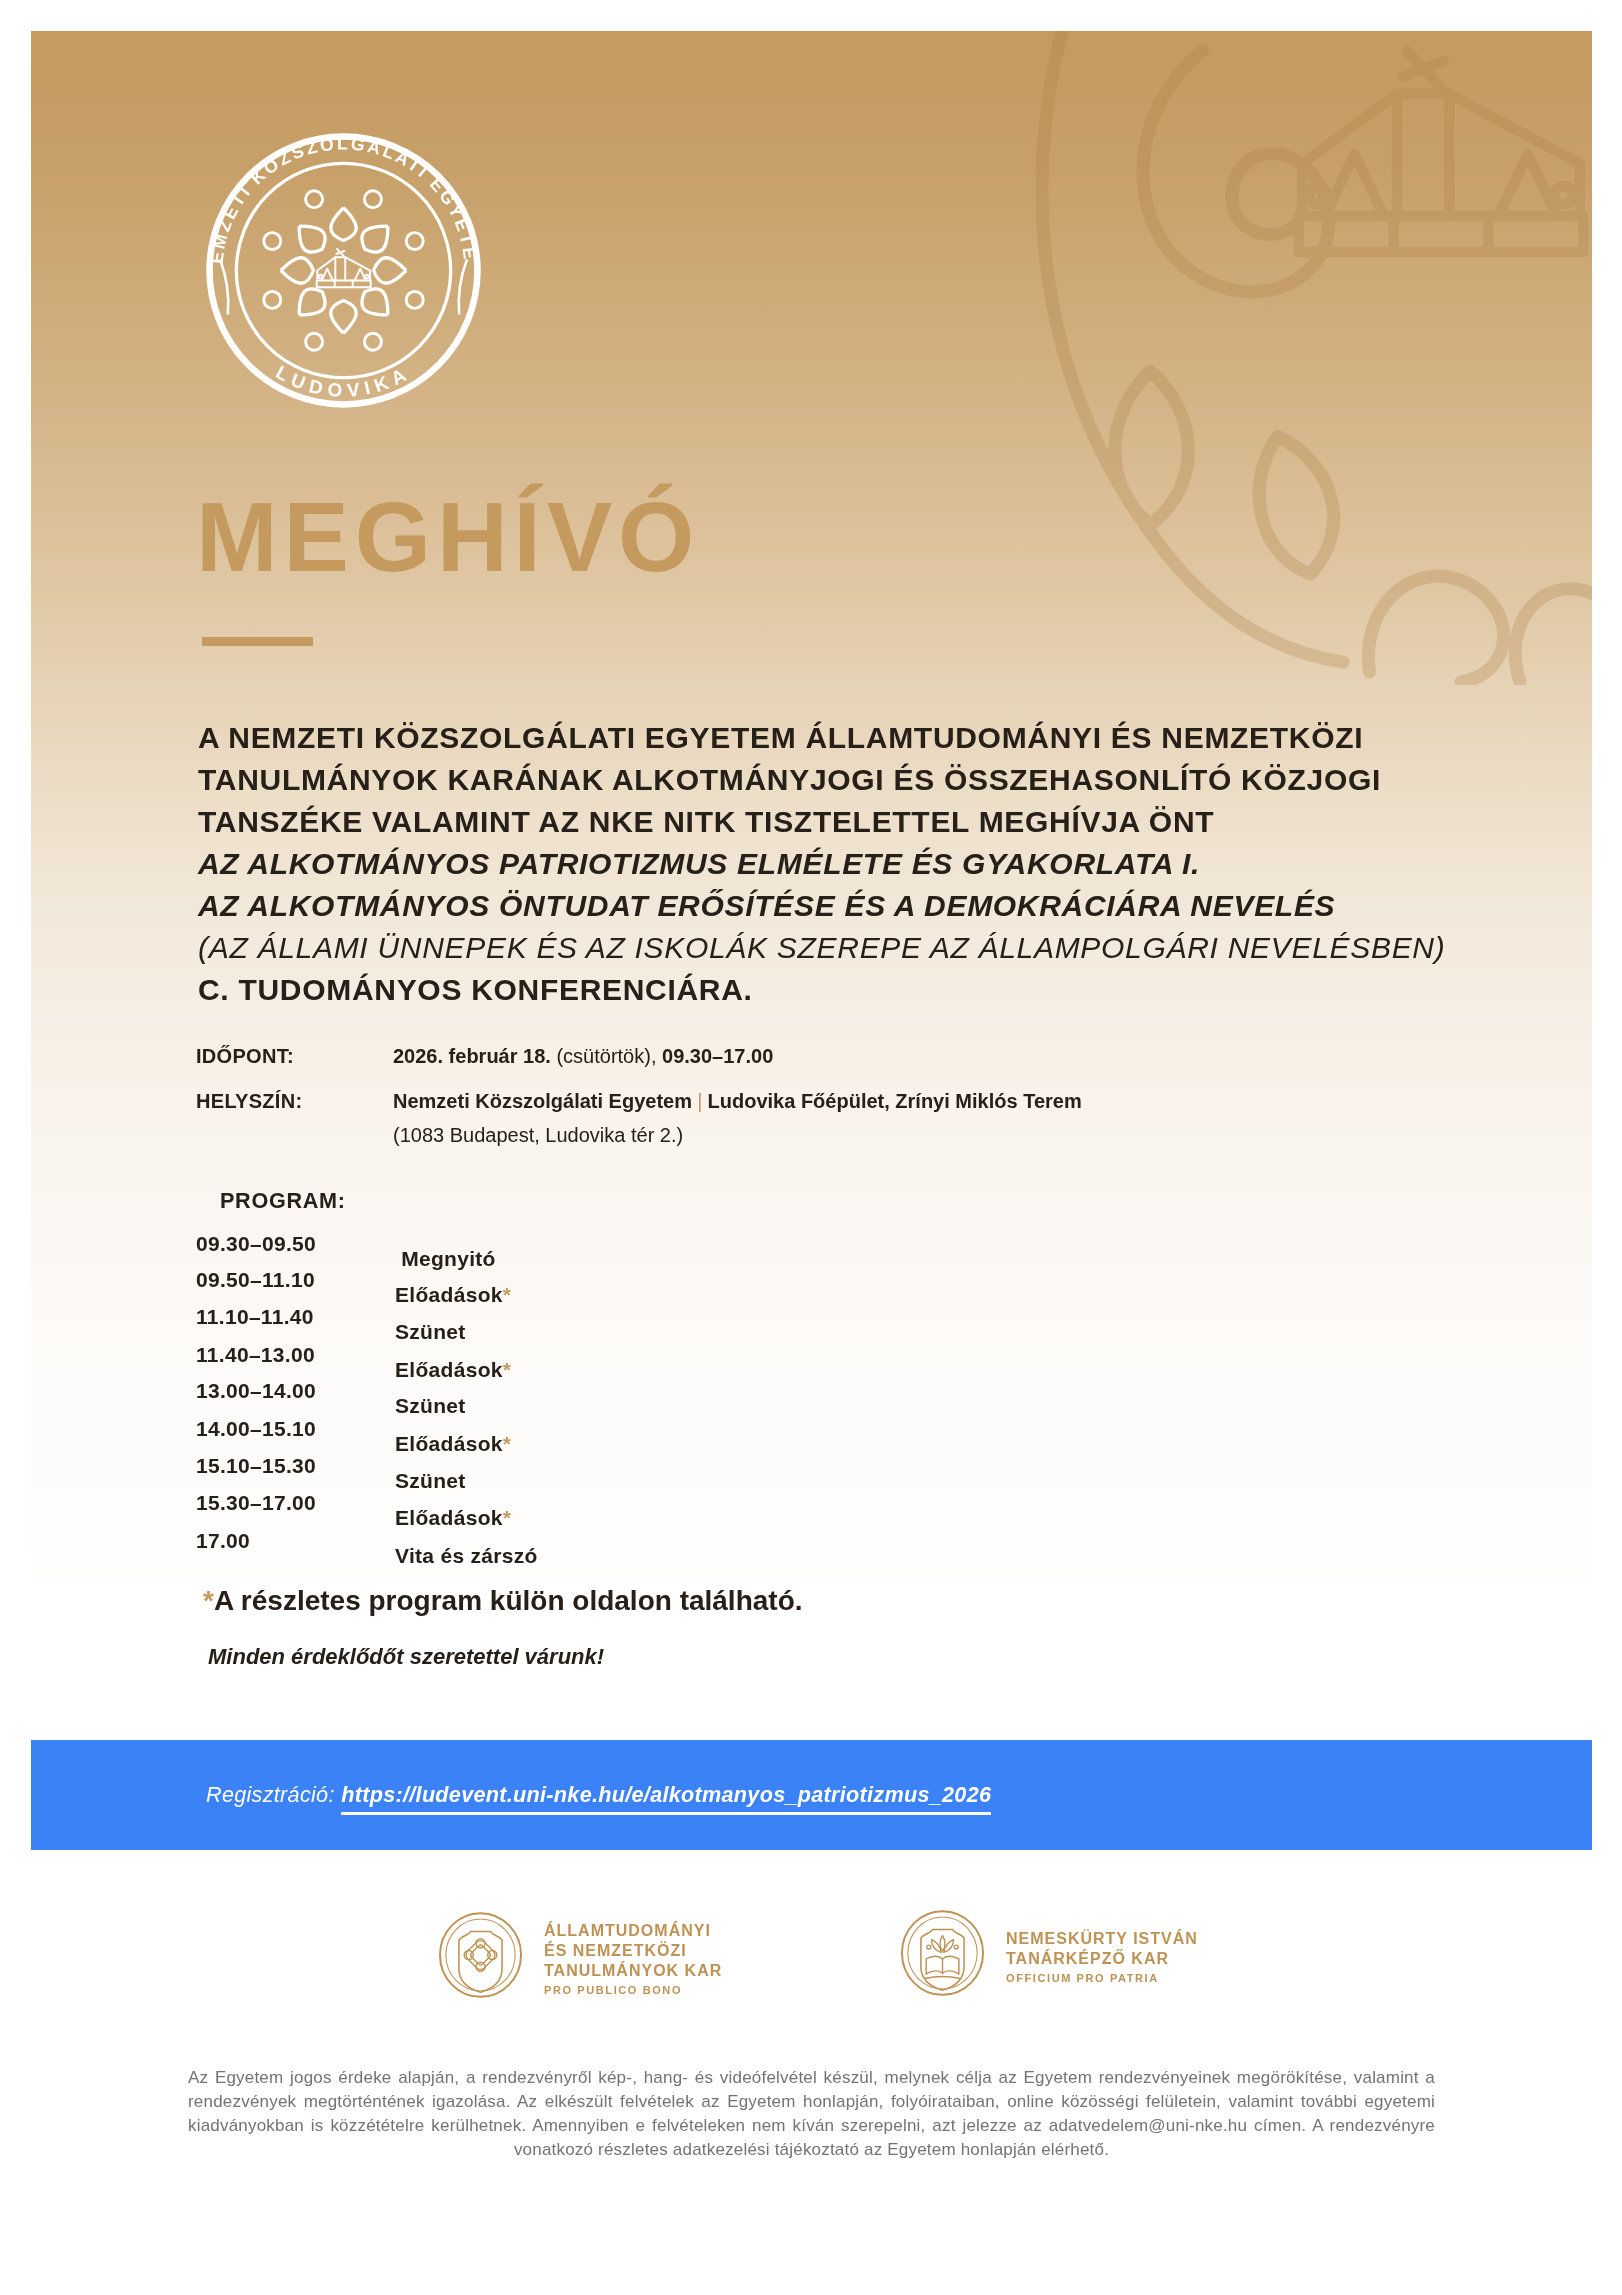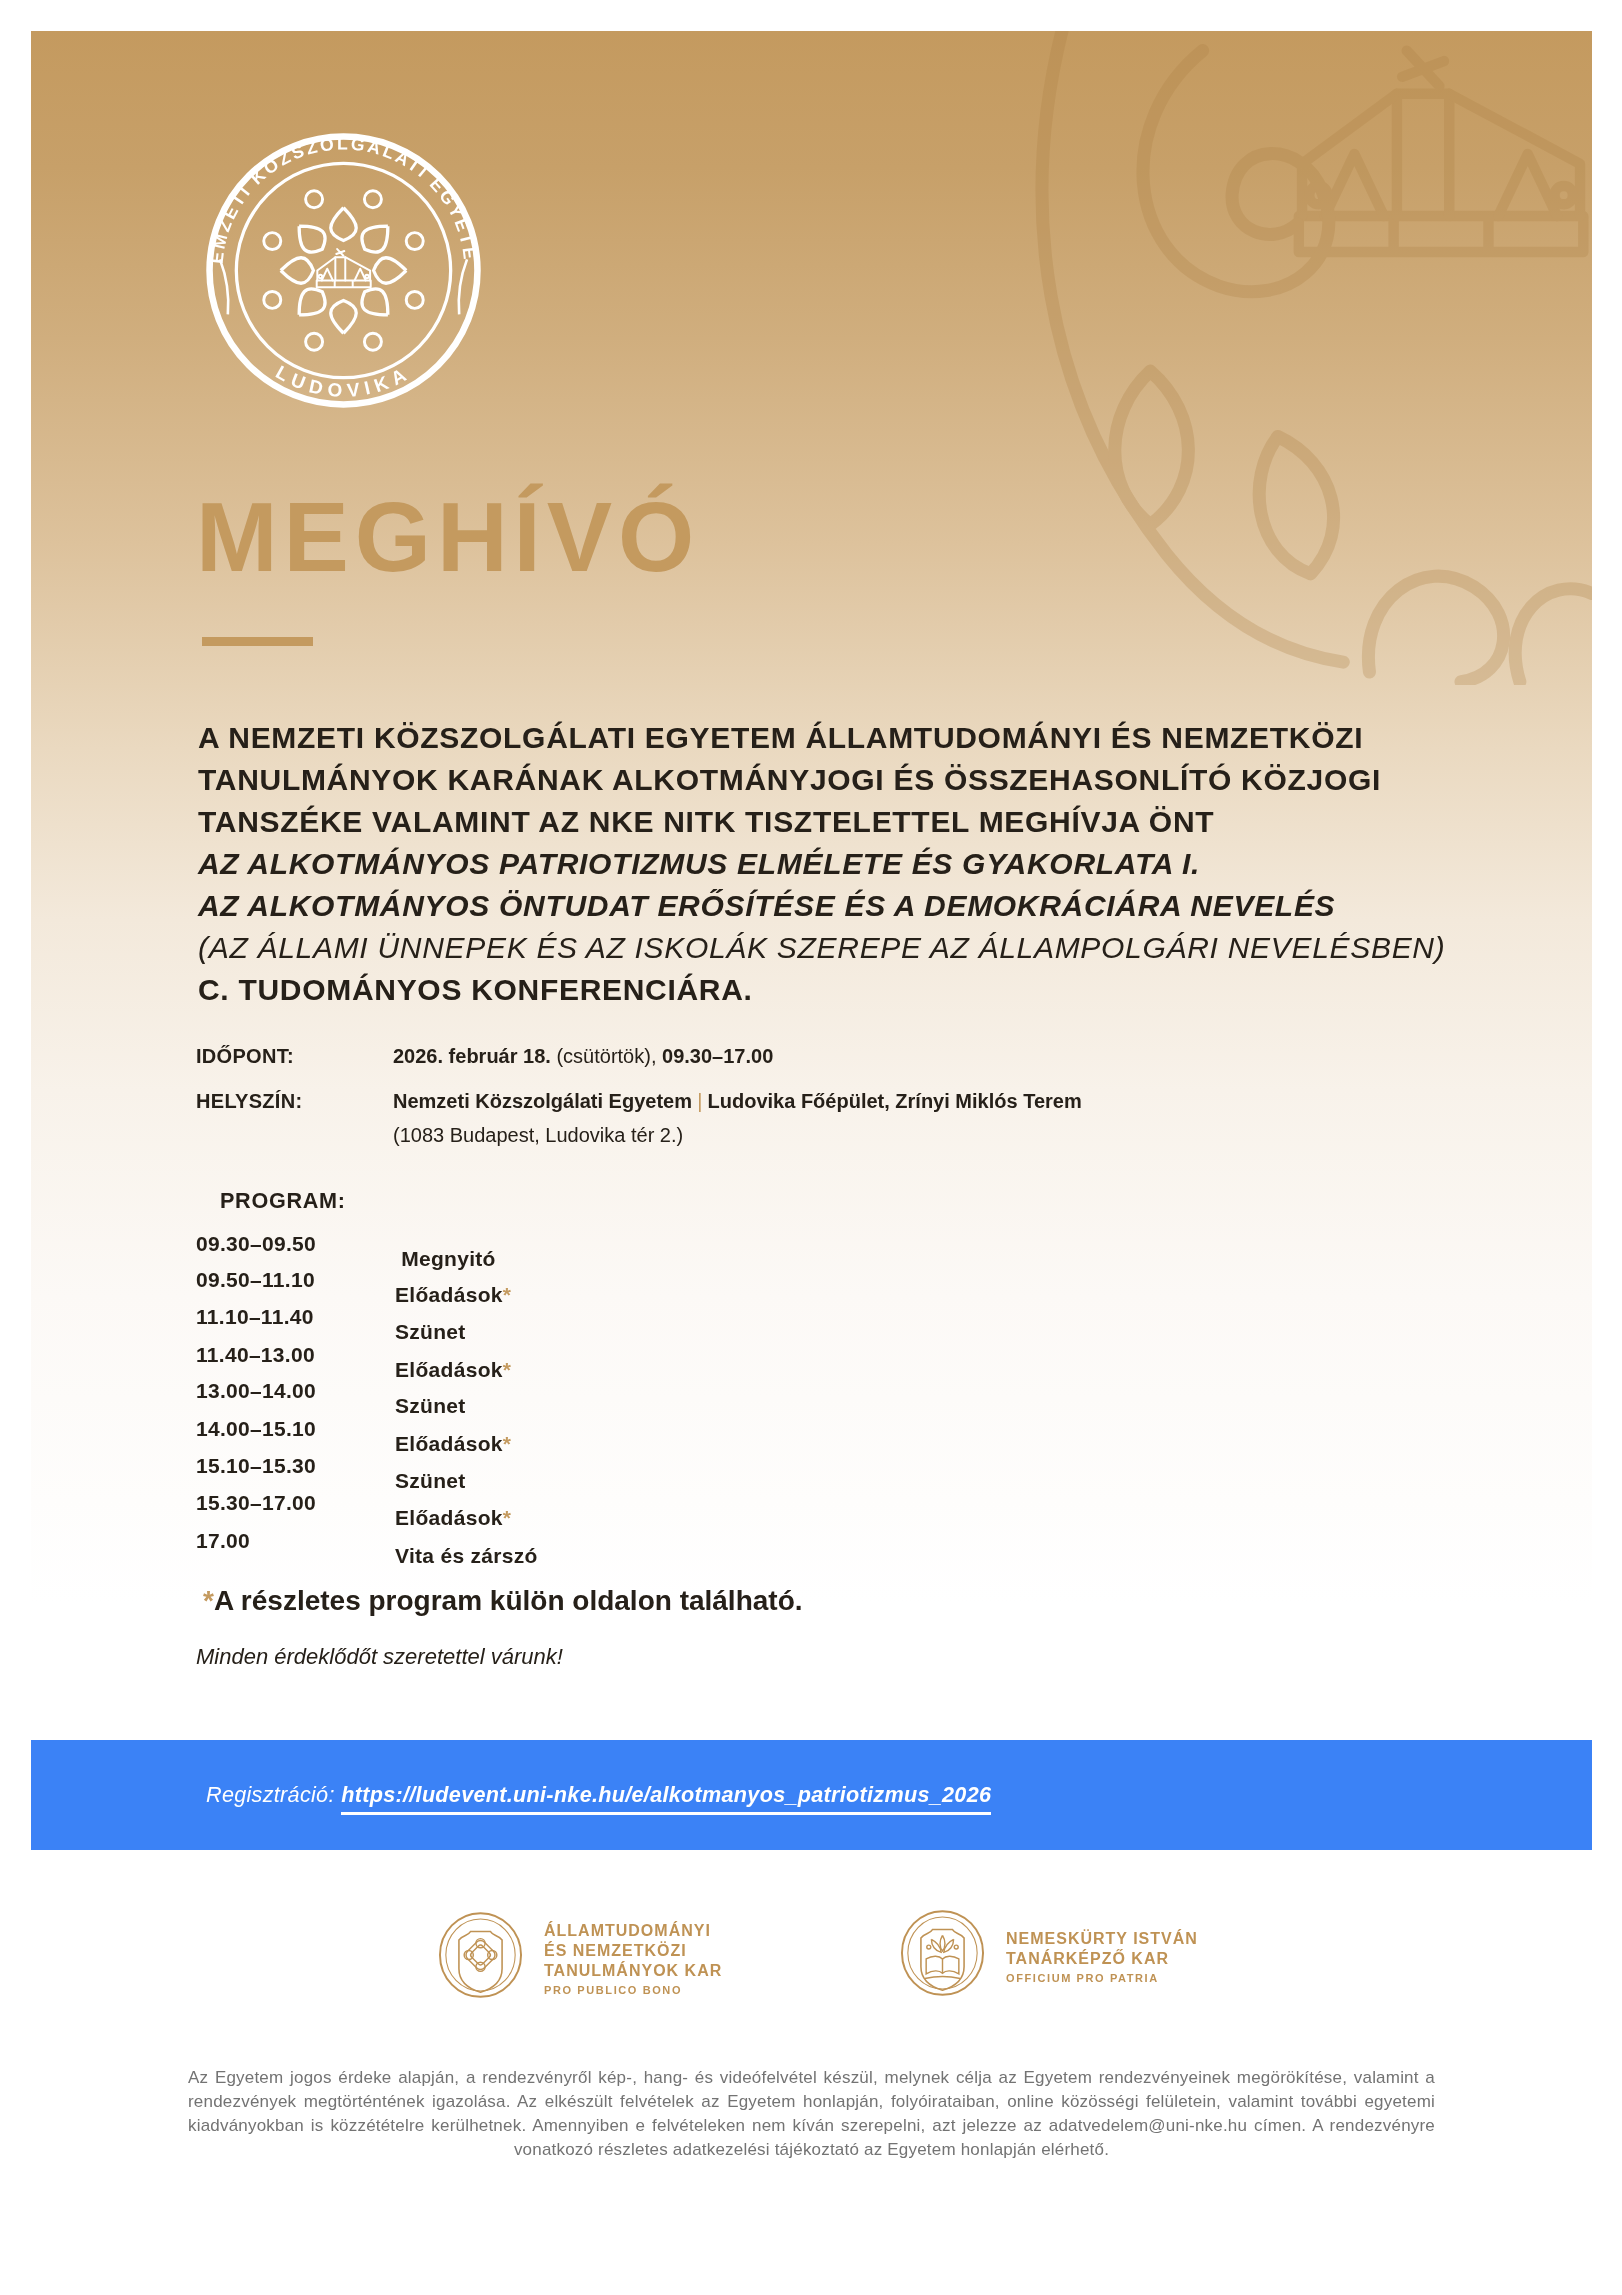--- a/index.html
+++ b/index.html
@@ -30,21 +30,21 @@
   .lbl{position:absolute;left:196px;font-size:20px;font-weight:bold;letter-spacing:0.3px;}
   .val{position:absolute;left:393px;font-size:20px;font-weight:normal;white-space:nowrap;}
   .val b{font-weight:bold;}
   .gold-sep{color:#c49a5f;font-weight:normal;padding:0 5.2px;}
   
   .pheading{position:absolute;left:196px;top:1188px;font-size:21.6px;font-weight:bold;letter-spacing:0.7px;margin-left:24px;}
   .prow{position:absolute;left:196px;width:916px;font-size:21px;font-weight:bold;letter-spacing:0.3px;}
   .prow .plabel{position:absolute;left:199px;white-space:pre;margin-top:15px;}
   .star{color:#c49a5f;}
   .footnote{position:absolute;left:203px;top:1585px;font-size:28px;font-weight:bold;}
-  .closing{position:absolute;left:196px;top:1644px;font-size:22px;font-weight:normal;font-style:italic;}
+  .closing{position:absolute;left:208px;top:1644px;font-size:22px;font-weight:bold;font-style:italic;}
   
   .banner{position:absolute;left:31px;top:1740px;width:1561px;height:110px;background:#3b82f6;
           display:flex;align-items:center;}
   .banner-text{margin-left:175px;font-style:italic;font-size:21.6px;color:#ffffff;letter-spacing:0.3px;}
   .banner-url{font-weight:bold;border-bottom:3.3px solid #ffffff;padding-bottom:4.6px;margin-left:6.5px;}
   
   .fac-seal{position:absolute;}
   .fac-lines{position:absolute;color:#bf9254;font-weight:bold;font-size:16px;line-height:20px;letter-spacing:1px;}
   .fac-motto{position:absolute;color:#bf9254;font-weight:bold;font-size:11px;letter-spacing:1.6px;}
   

